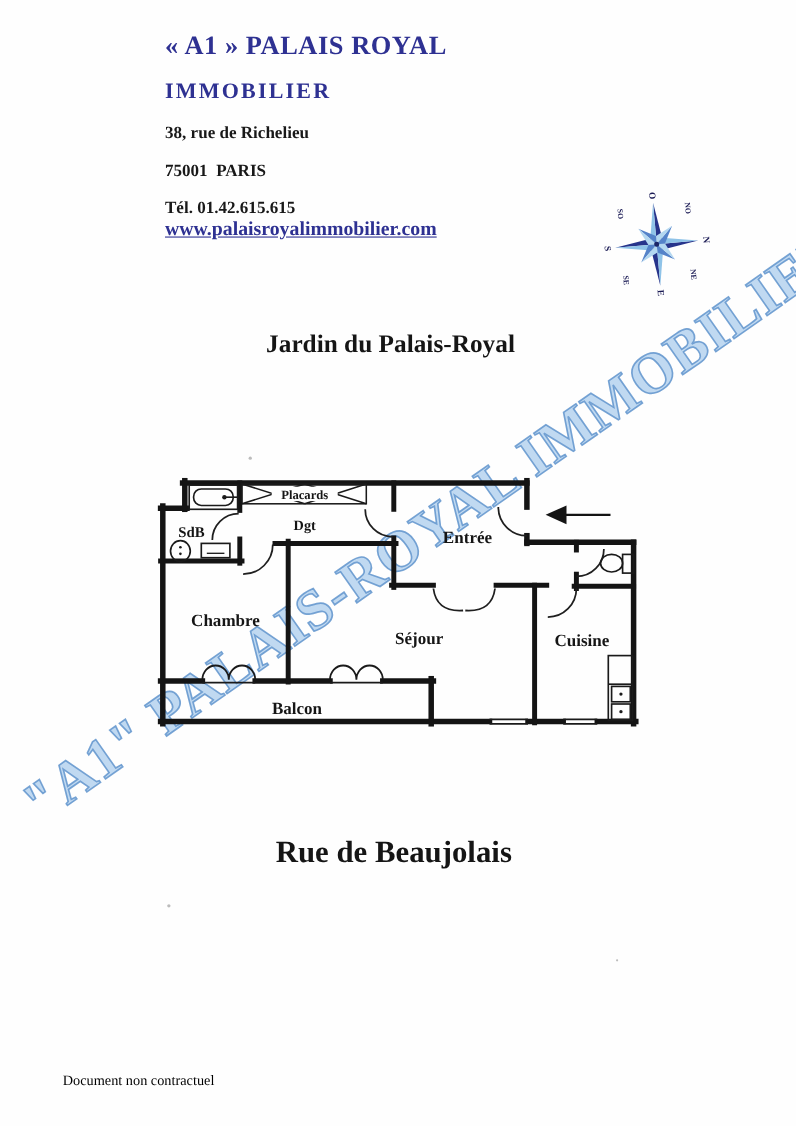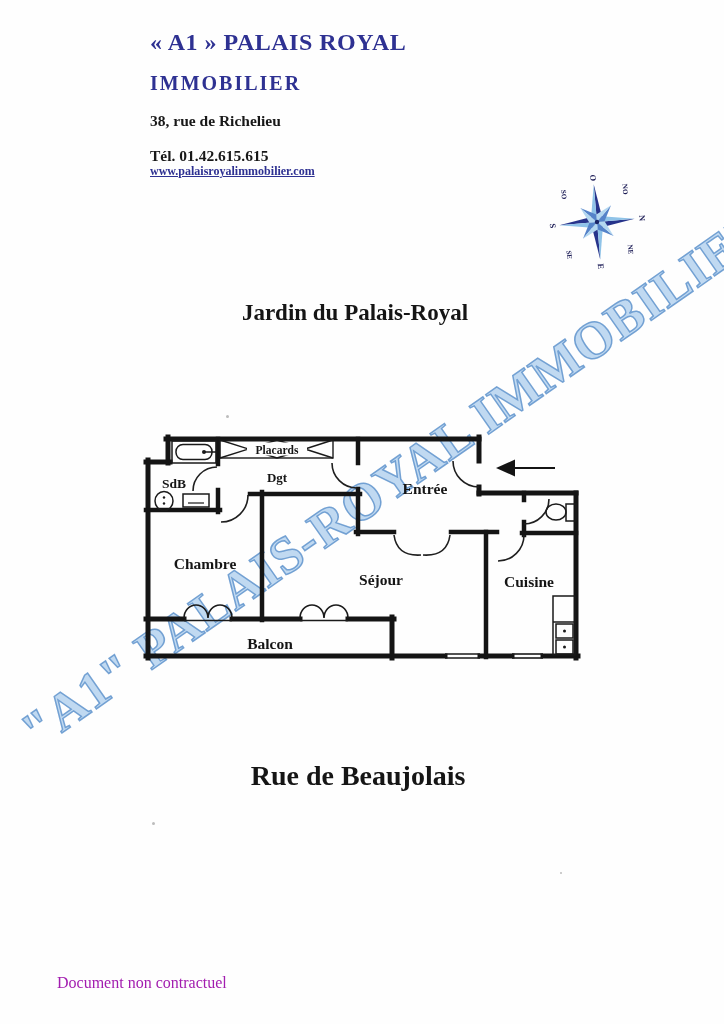--- a/index.html
+++ b/index.html
@@ -8,48 +8,49 @@
     background:#fefefe;
     font-family:"Liberation Serif","DejaVu Serif",serif;
     color:#151515;
   }
   .abs{position:absolute;}
   
   .header{left:150px;top:30px;width:420px;text-align:left;z-index:3;}
   .brand1{font-size:24px;font-weight:bold;color:#2e3192;letter-spacing:.5px;line-height:1.05;}
   .brand2{font-size:20px;font-weight:bold;color:#2e3192;letter-spacing:2px;line-height:1.15;margin-top:17px;}
   .addr{font-size:15.5px;font-weight:bold;color:#181818;line-height:1.12;white-space:pre-wrap;margin-top:17px;}
-  .website{font-size:12px;font-weight:bold;color:#2e3192;text-decoration:underline;line-height:1.2;}
+  .website{font-size:18px;font-weight:bold;color:#2e3192;text-decoration:underline;line-height:1.2;}
   
   .street-top{left:355px;top:300px;transform:translateX(-50%);font-size:23px;font-weight:bold;z-index:3;white-space:nowrap;}
   .street-bottom{left:358px;top:760px;transform:translateX(-50%);font-size:28px;font-weight:bold;z-index:3;white-space:nowrap;}
   
   .watermark{
     left:10px;top:712px;width:900px;z-index:1;
     transform:rotate(-35deg);transform-origin:0 0;
     font-size:52px;font-weight:bold;letter-spacing:1px;white-space:nowrap;
     color:rgba(150,192,232,0.60);
     -webkit-text-stroke:1.5px rgba(96,148,205,0.85);
   }
   
   .plan-svg{left:140px;top:420px;z-index:2;}
   .compass-svg{left:545px;top:168px;z-index:2;}
   
-  .footer{left:57px;top:974px;font-size:16px;color:#a21caf;z-index:3;text-align:right;}
+  .footer{left:57px;top:974px;font-size:13px;color:#000000;z-index:3;text-align:right;}
   
   .speck{width:3px;height:3px;border-radius:50%;background:#bcbcbc;z-index:0;}
   svg text{font-family:"Liberation Serif","DejaVu Serif",serif;}
 </style>
 </head>
 <body>
 
 <div class="abs header">
   <div class="brand1">« A1 » PALAIS ROYAL</div>
   <div class="brand2">IMMOBILIER</div>
   <div class="addr">38, rue de Richelieu</div>
+  <div class="addr">75001  PARIS</div>
   <div class="addr">Tél. 01.42.615.615</div>
   <div class="website">www.palaisroyalimmobilier.com</div>
 </div>
 
 <svg class="abs compass-svg" width="104" height="108" viewBox="-55 -56 110 112" xmlns="http://www.w3.org/2000/svg">
   <g transform="rotate(85)">
 
     <g>
       <polygon points="0,-40 5.7,-5.7 0,0" fill="#27348b"></polygon>
       <polygon points="0,-40 -5.7,-5.7 0,0" fill="#8fc3e8"></polygon>

